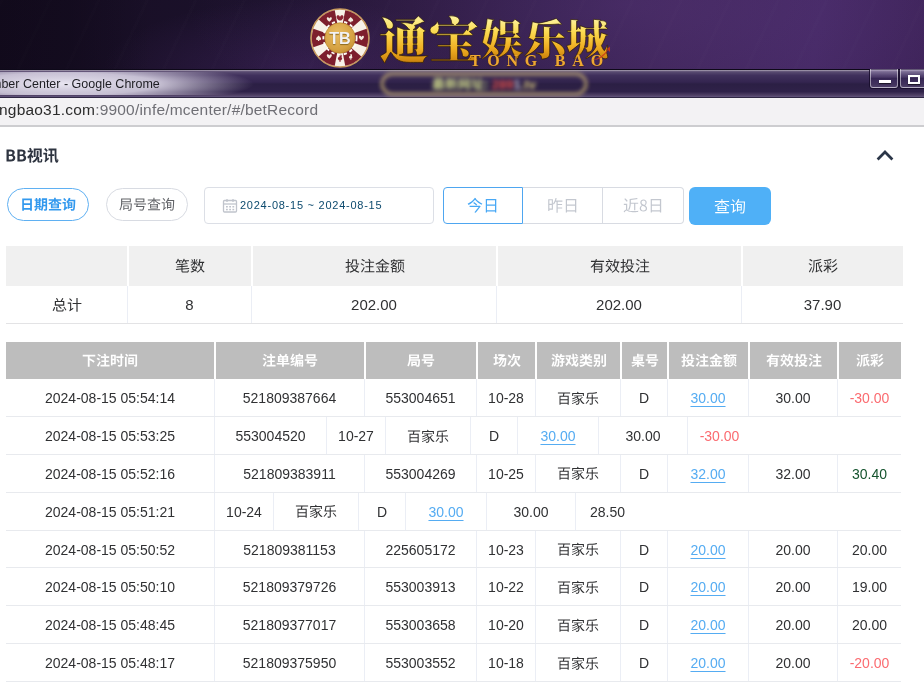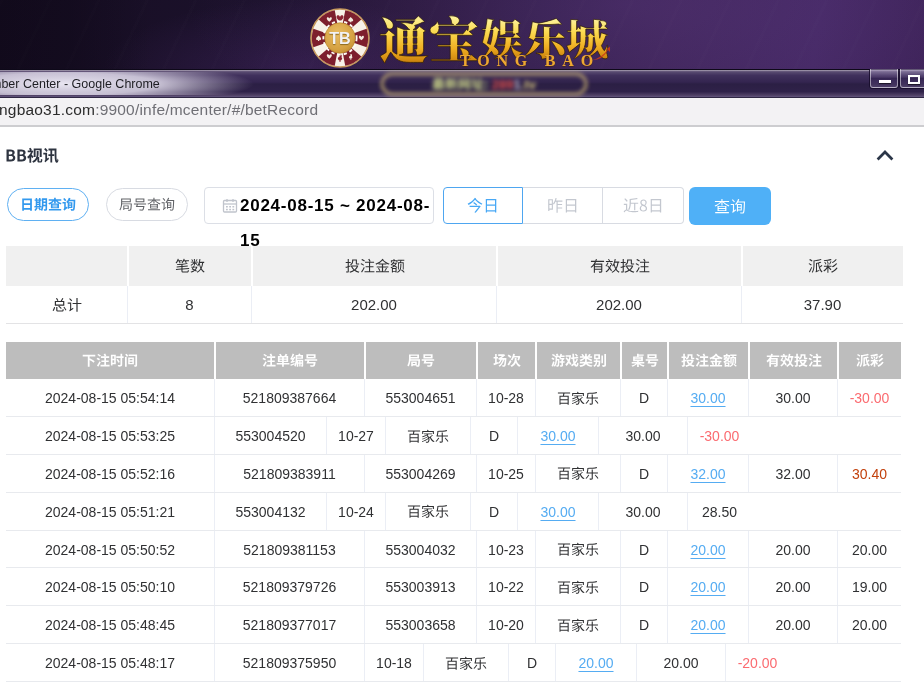--- a/index.html
+++ b/index.html
@@ -8,21 +8,21 @@
 .hdr { position:absolute; left:0; top:0; width:924px; height:69px;
  background:
   radial-gradient(ellipse 560px 190px at 72% 8%, rgba(122,74,166,0.55), rgba(122,74,166,0) 70%),
   linear-gradient(103deg, #120b1d 0%, #190f28 28%, #241536 44%, #331e4c 58%, #432862 74%, #46296³ 100%);
  background-color:#1a0f29; }
 .hdr { background:
   radial-gradient(ellipse 600px 210px at 68% 6%, rgba(128,80,172,0.22), rgba(128,80,172,0) 74%),
   radial-gradient(ellipse 270px 100px at 32% 104%, rgba(96,54,138,0.30), rgba(96,54,138,0) 72%),
   linear-gradient(90deg, rgba(8,4,15,0.38) 0px, rgba(8,4,15,0.30) 70px, rgba(8,4,15,0) 150px),
   repeating-linear-gradient(115deg, rgba(255,255,255,0.008) 0 3px, rgba(255,255,255,0) 3px 44px),
-  linear-gradient(100deg, #170e23 0%, #1b112b 28%, #261638 44%, #301d48 58%, #3b2355 72%, #422761 88%, #3c2257 100%); }
+  linear-gradient(100deg, #170e23 0%, #1b112b 28%, #261638 44%, #301d48 58%, #3b2355 72%, #422761 88%, #3c2257 100%); text-align: center; }
 .chip { position:absolute; left:310px; top:8px; }
 .logochars { position:absolute; left:378px; top:2px; }
 .tongbao { position:absolute; left:460px; top:52px; width:160px; color:#eda832;
  font-family:"Liberation Serif", serif; font-weight:bold; font-size:16px; letter-spacing:6.8px;
  text-shadow:0 1px 1px rgba(70,35,0,0.6); }
 .swoosh { position:absolute; left:590px; top:45px; opacity:0.9; }
 
 .tbar { position:absolute; left:0; top:69px; width:924px; height:29px;
  background: linear-gradient(180deg, #0e0919 0%, #0e0919 3%, #9b91a8 4%, #8d8299 7%, #5a4c72 9%,
    #40305c 22%, #342550 45%, #2b1f44 52%, #2f2249 78%, #544569 92%, #5e5078 95%, #171129 100%);
@@ -51,21 +51,21 @@
 .bbtitle { position:absolute; left:5px; top:19px; }
 .chev { position:absolute; left:875px; top:22px; }
 
 .pill { position:absolute; top:61px; height:33px; border-radius:17px; border:1px solid #d8dbe2;
  display:flex; align-items:center; justify-content:center; background:#fff; }
 .pill.p1 { left:7px; width:82px; border-color:#5fb0f2; }
 .pill.p2 { left:106px; width:82px; }
 .dinput { position:absolute; left:204px; top:60px; width:230px; height:37px; border:1px solid #dcdfe6;
  border-radius:4px; background:#fff; }
 .cal { position:absolute; left:17px; top:10px; }
-.dtext { position:absolute; left:35px; top:0; height:35px; line-height:35px; font-size:17px; color:#000000; letter-spacing:0.75px;font-weight:bold; }
+.dtext { position:absolute; left:35px; top:0; height:35px; line-height:35px; font-size:11px; color:#0c4a6e; letter-spacing:0.75px; }
 .gbtn { position:absolute; top:60px; height:37px; border:1px solid #d8dbe2; background:#fff;
  display:flex; align-items:center; justify-content:center; }
 .gbtn.g1 { left:443px; width:80px; border-color:#4ea6f0; border-radius:4px 0 0 4px; z-index:2; }
 .gbtn.g2 { left:523px; width:80px; border-left:none; }
 .gbtn.g3 { left:603px; width:81px; border-left:none; border-radius:0 4px 4px 0; }
 .qbtn { position:absolute; left:689px; top:60px; width:82px; height:38px; background:#4fb0f7;
  border-radius:6px; display:flex; align-items:center; justify-content:center; }
 
 .stable { position:absolute; left:6px; top:119px; width:897px; }
 .sth { display:flex; height:40px; }
@@ -365,42 +365,41 @@
         <div class="td c4">
           <svg width="42" height="14.6" viewBox="0 -12.6 42 14.6">
             <path fill="#303133" d="M2.5 -7.9V1.1H3.5V0.2H10.6V1.1H11.7V-7.9H7.0C7.1 -8.5 7.3 -9.3 7.5 -10.0H13.1V-11.0H0.9V-10.0H6.3C6.2 -9.3 6.0 -8.5 5.9 -7.9ZM3.5 -3.4H10.6V-0.8H3.5ZM3.5 -4.3V-6.9H10.6V-4.3Z M19.9 -11.5C20.1 -11.2 20.3 -10.8 20.5 -10.5H15.2V-7.6H16.2V-9.5H25.8V-7.6H26.9V-10.5H21.7C21.5 -10.9 21.3 -11.4 21.0 -11.9ZM25.1 -6.7C24.3 -6.0 23.1 -5.1 22.0 -4.4C21.7 -5.2 21.2 -5.9 20.5 -6.5C20.9 -6.8 21.2 -7.0 21.5 -7.3H25.0V-8.2H16.9V-7.3H20.1C18.8 -6.4 16.9 -5.7 15.1 -5.2C15.3 -5.0 15.6 -4.6 15.7 -4.4C17.0 -4.8 18.5 -5.4 19.8 -6.1C20.0 -5.8 20.2 -5.5 20.4 -5.2C19.2 -4.3 16.9 -3.3 15.1 -2.9C15.3 -2.7 15.5 -2.3 15.6 -2.1C17.3 -2.6 19.5 -3.6 20.8 -4.5C21.0 -4.2 21.1 -3.9 21.2 -3.6C19.8 -2.3 17.1 -1.0 14.9 -0.4C15.1 -0.2 15.3 0.2 15.4 0.4C17.4 -0.2 19.8 -1.3 21.4 -2.5C21.5 -1.4 21.3 -0.5 20.9 -0.1C20.6 0.1 20.4 0.1 20.0 0.1C19.7 0.1 19.2 0.1 18.7 0.1C18.9 0.4 19.0 0.8 19.0 1.1C19.4 1.1 19.9 1.1 20.2 1.1C20.8 1.1 21.2 1.0 21.6 0.6C22.4 0.0 22.8 -1.7 22.3 -3.5L22.9 -3.9C23.7 -1.9 25.0 -0.3 26.8 0.5C27.0 0.3 27.3 -0.1 27.5 -0.3C25.8 -1.0 24.4 -2.6 23.8 -4.5C24.5 -5.0 25.3 -5.5 25.9 -6.0Z M31.3 -3.9C30.6 -2.6 29.5 -1.3 28.5 -0.4C28.8 -0.3 29.2 0.1 29.4 0.2C30.4 -0.7 31.5 -2.2 32.3 -3.6ZM37.7 -3.5C38.7 -2.3 39.9 -0.8 40.5 0.2L41.4 -0.3C40.9 -1.3 39.6 -2.8 38.6 -3.9ZM29.8 -4.9C29.9 -5.0 30.5 -5.1 31.5 -5.1H34.7V-0.3C34.7 -0.0 34.6 0.0 34.4 0.1C34.2 0.1 33.3 0.1 32.5 0.0C32.6 0.3 32.8 0.8 32.8 1.1C34.0 1.1 34.7 1.1 35.2 0.9C35.7 0.7 35.8 0.4 35.8 -0.3V-5.1H40.9L41.0 -6.2H35.8V-9.0H34.7V-6.2H30.8C31.1 -7.2 31.3 -8.5 31.4 -9.8C34.5 -9.8 38.0 -10.1 40.2 -10.7L39.6 -11.6C37.5 -11.0 33.6 -10.8 30.4 -10.7C30.4 -9.1 30.0 -7.3 29.9 -6.8C29.8 -6.3 29.6 -6.0 29.5 -5.9C29.6 -5.6 29.8 -5.1 29.8 -4.9Z"></path>
           </svg>
         </div>
         <div class="td c5">D</div>
         <div class="td c6">
           <span class="lnk">32.00</span>
         </div>
         <div class="td c7">32.00</div>
-        <div class="td c8" style="color:#c2410c">30.40</div>
+        <div class="td c8" style="color:#14532d">30.40</div>
       </div>
 <div class="tr">
         <div class="td c0">2024-08-15 05:51:21</div>
-        <div class="td c2">553004132</div>
         <div class="td c3">10-24</div>
         <div class="td c4">
           <svg width="42" height="14.6" viewBox="0 -12.6 42 14.6">
             <path fill="#303133" d="M2.5 -7.9V1.1H3.5V0.2H10.6V1.1H11.7V-7.9H7.0C7.1 -8.5 7.3 -9.3 7.5 -10.0H13.1V-11.0H0.9V-10.0H6.3C6.2 -9.3 6.0 -8.5 5.9 -7.9ZM3.5 -3.4H10.6V-0.8H3.5ZM3.5 -4.3V-6.9H10.6V-4.3Z M19.9 -11.5C20.1 -11.2 20.3 -10.8 20.5 -10.5H15.2V-7.6H16.2V-9.5H25.8V-7.6H26.9V-10.5H21.7C21.5 -10.9 21.3 -11.4 21.0 -11.9ZM25.1 -6.7C24.3 -6.0 23.1 -5.1 22.0 -4.4C21.7 -5.2 21.2 -5.9 20.5 -6.5C20.9 -6.8 21.2 -7.0 21.5 -7.3H25.0V-8.2H16.9V-7.3H20.1C18.8 -6.4 16.9 -5.7 15.1 -5.2C15.3 -5.0 15.6 -4.6 15.7 -4.4C17.0 -4.8 18.5 -5.4 19.8 -6.1C20.0 -5.8 20.2 -5.5 20.4 -5.2C19.2 -4.3 16.9 -3.3 15.1 -2.9C15.3 -2.7 15.5 -2.3 15.6 -2.1C17.3 -2.6 19.5 -3.6 20.8 -4.5C21.0 -4.2 21.1 -3.9 21.2 -3.6C19.8 -2.3 17.1 -1.0 14.9 -0.4C15.1 -0.2 15.3 0.2 15.4 0.4C17.4 -0.2 19.8 -1.3 21.4 -2.5C21.5 -1.4 21.3 -0.5 20.9 -0.1C20.6 0.1 20.4 0.1 20.0 0.1C19.7 0.1 19.2 0.1 18.7 0.1C18.9 0.4 19.0 0.8 19.0 1.1C19.4 1.1 19.9 1.1 20.2 1.1C20.8 1.1 21.2 1.0 21.6 0.6C22.4 0.0 22.8 -1.7 22.3 -3.5L22.9 -3.9C23.7 -1.9 25.0 -0.3 26.8 0.5C27.0 0.3 27.3 -0.1 27.5 -0.3C25.8 -1.0 24.4 -2.6 23.8 -4.5C24.5 -5.0 25.3 -5.5 25.9 -6.0Z M31.3 -3.9C30.6 -2.6 29.5 -1.3 28.5 -0.4C28.8 -0.3 29.2 0.1 29.4 0.2C30.4 -0.7 31.5 -2.2 32.3 -3.6ZM37.7 -3.5C38.7 -2.3 39.9 -0.8 40.5 0.2L41.4 -0.3C40.9 -1.3 39.6 -2.8 38.6 -3.9ZM29.8 -4.9C29.9 -5.0 30.5 -5.1 31.5 -5.1H34.7V-0.3C34.7 -0.0 34.6 0.0 34.4 0.1C34.2 0.1 33.3 0.1 32.5 0.0C32.6 0.3 32.8 0.8 32.8 1.1C34.0 1.1 34.7 1.1 35.2 0.9C35.7 0.7 35.8 0.4 35.8 -0.3V-5.1H40.9L41.0 -6.2H35.8V-9.0H34.7V-6.2H30.8C31.1 -7.2 31.3 -8.5 31.4 -9.8C34.5 -9.8 38.0 -10.1 40.2 -10.7L39.6 -11.6C37.5 -11.0 33.6 -10.8 30.4 -10.7C30.4 -9.1 30.0 -7.3 29.9 -6.8C29.8 -6.3 29.6 -6.0 29.5 -5.9C29.6 -5.6 29.8 -5.1 29.8 -4.9Z"></path>
           </svg>
         </div>
         <div class="td c5">D</div>
         <div class="td c6">
           <span class="lnk">30.00</span>
         </div>
         <div class="td c7">30.00</div>
         <div class="td c8" style="color:#303133">28.50</div>
       </div>
 <div class="tr">
         <div class="td c0">2024-08-15 05:50:52</div>
         <div class="td c1">521809381153</div>
-        <div class="td c2">553004032</div>
+        <div class="td c2">225605172</div>
         <div class="td c3">10-23</div>
         <div class="td c4">
           <svg width="42" height="14.6" viewBox="0 -12.6 42 14.6">
             <path fill="#303133" d="M2.5 -7.9V1.1H3.5V0.2H10.6V1.1H11.7V-7.9H7.0C7.1 -8.5 7.3 -9.3 7.5 -10.0H13.1V-11.0H0.9V-10.0H6.3C6.2 -9.3 6.0 -8.5 5.9 -7.9ZM3.5 -3.4H10.6V-0.8H3.5ZM3.5 -4.3V-6.9H10.6V-4.3Z M19.9 -11.5C20.1 -11.2 20.3 -10.8 20.5 -10.5H15.2V-7.6H16.2V-9.5H25.8V-7.6H26.9V-10.5H21.7C21.5 -10.9 21.3 -11.4 21.0 -11.9ZM25.1 -6.7C24.3 -6.0 23.1 -5.1 22.0 -4.4C21.7 -5.2 21.2 -5.9 20.5 -6.5C20.9 -6.8 21.2 -7.0 21.5 -7.3H25.0V-8.2H16.9V-7.3H20.1C18.8 -6.4 16.9 -5.7 15.1 -5.2C15.3 -5.0 15.6 -4.6 15.7 -4.4C17.0 -4.8 18.5 -5.4 19.8 -6.1C20.0 -5.8 20.2 -5.5 20.4 -5.2C19.2 -4.3 16.9 -3.3 15.1 -2.9C15.3 -2.7 15.5 -2.3 15.6 -2.1C17.3 -2.6 19.5 -3.6 20.8 -4.5C21.0 -4.2 21.1 -3.9 21.2 -3.6C19.8 -2.3 17.1 -1.0 14.9 -0.4C15.1 -0.2 15.3 0.2 15.4 0.4C17.4 -0.2 19.8 -1.3 21.4 -2.5C21.5 -1.4 21.3 -0.5 20.9 -0.1C20.6 0.1 20.4 0.1 20.0 0.1C19.7 0.1 19.2 0.1 18.7 0.1C18.9 0.4 19.0 0.8 19.0 1.1C19.4 1.1 19.9 1.1 20.2 1.1C20.8 1.1 21.2 1.0 21.6 0.6C22.4 0.0 22.8 -1.7 22.3 -3.5L22.9 -3.9C23.7 -1.9 25.0 -0.3 26.8 0.5C27.0 0.3 27.3 -0.1 27.5 -0.3C25.8 -1.0 24.4 -2.6 23.8 -4.5C24.5 -5.0 25.3 -5.5 25.9 -6.0Z M31.3 -3.9C30.6 -2.6 29.5 -1.3 28.5 -0.4C28.8 -0.3 29.2 0.1 29.4 0.2C30.4 -0.7 31.5 -2.2 32.3 -3.6ZM37.7 -3.5C38.7 -2.3 39.9 -0.8 40.5 0.2L41.4 -0.3C40.9 -1.3 39.6 -2.8 38.6 -3.9ZM29.8 -4.9C29.9 -5.0 30.5 -5.1 31.5 -5.1H34.7V-0.3C34.7 -0.0 34.6 0.0 34.4 0.1C34.2 0.1 33.3 0.1 32.5 0.0C32.6 0.3 32.8 0.8 32.8 1.1C34.0 1.1 34.7 1.1 35.2 0.9C35.7 0.7 35.8 0.4 35.8 -0.3V-5.1H40.9L41.0 -6.2H35.8V-9.0H34.7V-6.2H30.8C31.1 -7.2 31.3 -8.5 31.4 -9.8C34.5 -9.8 38.0 -10.1 40.2 -10.7L39.6 -11.6C37.5 -11.0 33.6 -10.8 30.4 -10.7C30.4 -9.1 30.0 -7.3 29.9 -6.8C29.8 -6.3 29.6 -6.0 29.5 -5.9C29.6 -5.6 29.8 -5.1 29.8 -4.9Z"></path>
           </svg>
         </div>
         <div class="td c5">D</div>
         <div class="td c6">
           <span class="lnk">20.00</span>
         </div>
@@ -437,20 +436,21 @@
         <div class="td c5">D</div>
         <div class="td c6">
           <span class="lnk">20.00</span>
         </div>
         <div class="td c7">20.00</div>
         <div class="td c8" style="color:#303133">20.00</div>
       </div>
 <div class="tr">
         <div class="td c0">2024-08-15 05:48:17</div>
         <div class="td c1">521809375950</div>
+        <div class="td c2">553003552</div>
         <div class="td c3">10-18</div>
         <div class="td c4">
           <svg width="42" height="14.6" viewBox="0 -12.6 42 14.6">
             <path fill="#303133" d="M2.5 -7.9V1.1H3.5V0.2H10.6V1.1H11.7V-7.9H7.0C7.1 -8.5 7.3 -9.3 7.5 -10.0H13.1V-11.0H0.9V-10.0H6.3C6.2 -9.3 6.0 -8.5 5.9 -7.9ZM3.5 -3.4H10.6V-0.8H3.5ZM3.5 -4.3V-6.9H10.6V-4.3Z M19.9 -11.5C20.1 -11.2 20.3 -10.8 20.5 -10.5H15.2V-7.6H16.2V-9.5H25.8V-7.6H26.9V-10.5H21.7C21.5 -10.9 21.3 -11.4 21.0 -11.9ZM25.1 -6.7C24.3 -6.0 23.1 -5.1 22.0 -4.4C21.7 -5.2 21.2 -5.9 20.5 -6.5C20.9 -6.8 21.2 -7.0 21.5 -7.3H25.0V-8.2H16.9V-7.3H20.1C18.8 -6.4 16.9 -5.7 15.1 -5.2C15.3 -5.0 15.6 -4.6 15.7 -4.4C17.0 -4.8 18.5 -5.4 19.8 -6.1C20.0 -5.8 20.2 -5.5 20.4 -5.2C19.2 -4.3 16.9 -3.3 15.1 -2.9C15.3 -2.7 15.5 -2.3 15.6 -2.1C17.3 -2.6 19.5 -3.6 20.8 -4.5C21.0 -4.2 21.1 -3.9 21.2 -3.6C19.8 -2.3 17.1 -1.0 14.9 -0.4C15.1 -0.2 15.3 0.2 15.4 0.4C17.4 -0.2 19.8 -1.3 21.4 -2.5C21.5 -1.4 21.3 -0.5 20.9 -0.1C20.6 0.1 20.4 0.1 20.0 0.1C19.7 0.1 19.2 0.1 18.7 0.1C18.9 0.4 19.0 0.8 19.0 1.1C19.4 1.1 19.9 1.1 20.2 1.1C20.8 1.1 21.2 1.0 21.6 0.6C22.4 0.0 22.8 -1.7 22.3 -3.5L22.9 -3.9C23.7 -1.9 25.0 -0.3 26.8 0.5C27.0 0.3 27.3 -0.1 27.5 -0.3C25.8 -1.0 24.4 -2.6 23.8 -4.5C24.5 -5.0 25.3 -5.5 25.9 -6.0Z M31.3 -3.9C30.6 -2.6 29.5 -1.3 28.5 -0.4C28.8 -0.3 29.2 0.1 29.4 0.2C30.4 -0.7 31.5 -2.2 32.3 -3.6ZM37.7 -3.5C38.7 -2.3 39.9 -0.8 40.5 0.2L41.4 -0.3C40.9 -1.3 39.6 -2.8 38.6 -3.9ZM29.8 -4.9C29.9 -5.0 30.5 -5.1 31.5 -5.1H34.7V-0.3C34.7 -0.0 34.6 0.0 34.4 0.1C34.2 0.1 33.3 0.1 32.5 0.0C32.6 0.3 32.8 0.8 32.8 1.1C34.0 1.1 34.7 1.1 35.2 0.9C35.7 0.7 35.8 0.4 35.8 -0.3V-5.1H40.9L41.0 -6.2H35.8V-9.0H34.7V-6.2H30.8C31.1 -7.2 31.3 -8.5 31.4 -9.8C34.5 -9.8 38.0 -10.1 40.2 -10.7L39.6 -11.6C37.5 -11.0 33.6 -10.8 30.4 -10.7C30.4 -9.1 30.0 -7.3 29.9 -6.8C29.8 -6.3 29.6 -6.0 29.5 -5.9C29.6 -5.6 29.8 -5.1 29.8 -4.9Z"></path>
           </svg>
         </div>
         <div class="td c5">D</div>
         <div class="td c6">
           <span class="lnk">20.00</span>
         </div>

